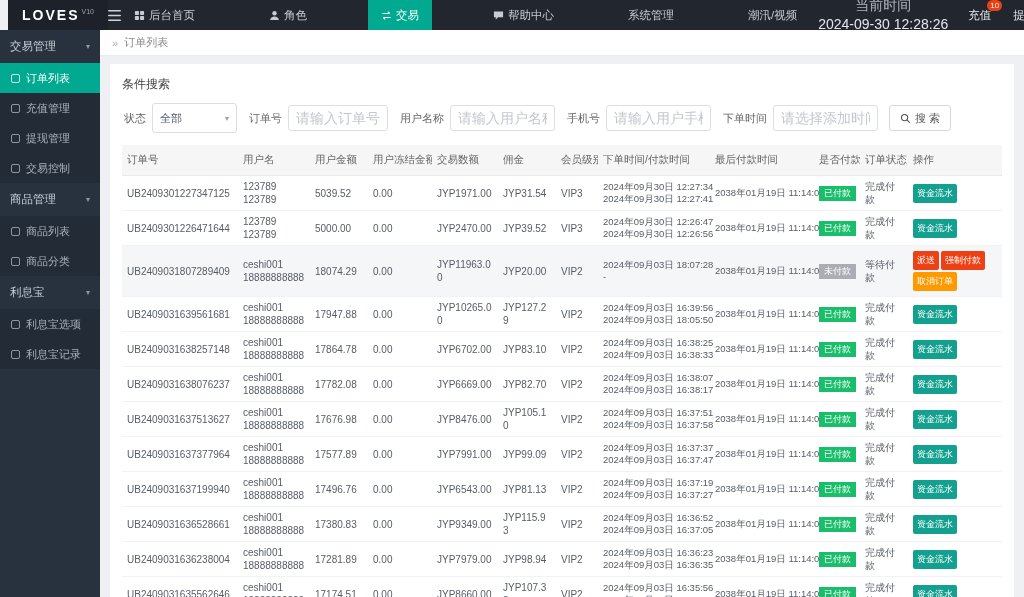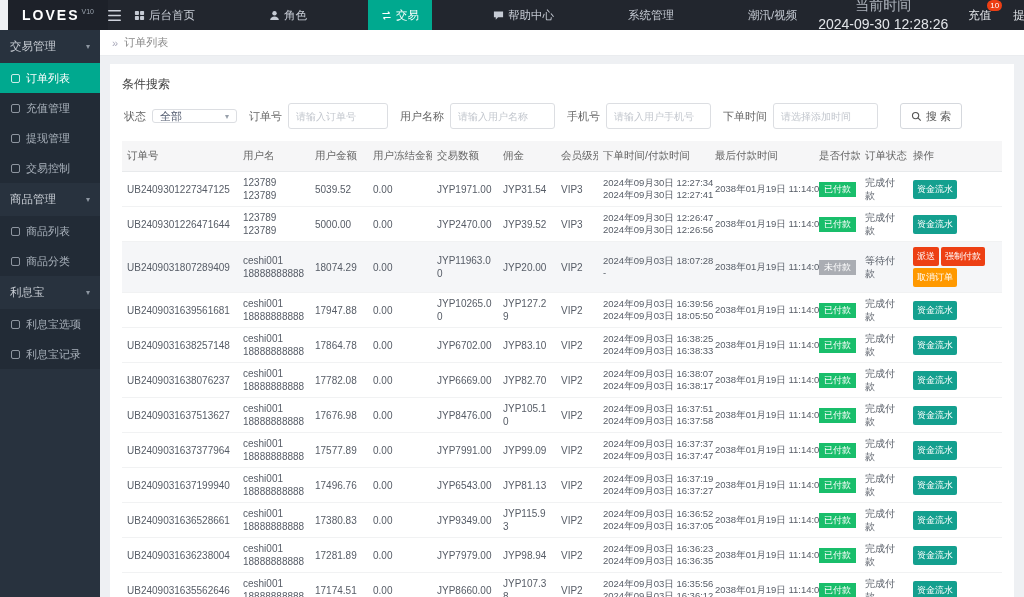--- a/index.html
+++ b/index.html
@@ -33,26 +33,26 @@
 
   
   .main{position:absolute;left:100px;top:30px;width:924px;height:567px;overflow:hidden;}
   .breadcrumb{height:26px;background:#fff;border-bottom:1px solid #eaecef;display:flex;align-items:center;gap:6px;padding:0 12px;font-size:11px;color:#888;}
   .bc-arrow{color:#aab;}
   .card{margin:8px 10px 0;background:#fff;padding:10px 12px;min-height:545px;}
   .search-title{font-size:12px;color:#444;margin:2px 0 10px;}
   .form-row{display:flex;align-items:center;gap:6px;}
   .f-label{font-size:11px;color:#666;white-space:nowrap;margin-left:6px;}
   .f-label.first{margin-left:2px;}
-  .select-box{width:85px;height:14px;border:1px solid #dcdee2;border-radius:3px;display:flex;align-items:center;justify-content:space-between;padding:0 7px;font-size:11px;color:#515a6e;background:#fff;cursor:pointer;}
+  .select-box{width:85px;height:30px;border:1px solid #dcdee2;border-radius:3px;display:flex;align-items:center;justify-content:space-between;padding:0 7px;font-size:11px;color:#515a6e;background:#fff;cursor:pointer;}
   .select-box .caret{font-size:8px;color:#98a0ab;}
-  .f-input{height:26px;border:1px solid #dcdee2;border-radius:3px;padding:0 7px;font-size:10px;color:#515a6e;outline:none;font-family:inherit;}
+  .f-input{height:26px;border:1px solid #dcdee2;border-radius:3px;padding:0 7px;font-size:14px;color:#515a6e;outline:none;font-family:inherit;}
   .f-input::placeholder{color:#c3c7ce;}
   .w100{width:100px}.w105{width:105px}
-  .search-btn{height:26px;border:1px solid #d5d8dd;background:#fff;border-radius:3px;display:flex;align-items:center;gap:4px;padding:0 10px;font-size:11px;color:#555;cursor:pointer;margin-left:16px;font-family:inherit;white-space:nowrap;}
+  .search-btn{height:26px;border:1px solid #d5d8dd;background:#fff;border-radius:3px;display:flex;align-items:center;gap:4px;padding:0 10px;font-size:11px;color:#555;cursor:pointer;margin-left:5px;font-family:inherit;white-space:nowrap;}
 
   
   .orders{width:100%;border-collapse:collapse;table-layout:fixed;margin-top:12px;}
   .orders th{background:#f6f6f7;border-bottom:1px solid #e8eaec;font-size:10.5px;font-weight:normal;color:#666;text-align:left;padding:8px 5px;white-space:nowrap;overflow:hidden;}
   .orders td{border-bottom:1px solid #f1f2f3;font-size:10px;color:#565c66;padding:4px 5px;line-height:1.3;word-break:break-all;vertical-align:middle;}
   .orders td.c-time{white-space:nowrap;font-size:9.5px;}
   .orders tr.pending td{background:#f5f6f8;}
   .tag{display:inline-block;font-size:9px;line-height:1;color:#fff;padding:3px 5px;border-radius:0;white-space:nowrap;}
   .tag.paid{background:#19be6b;}
   .tag.unpaid{background:#aaadb3;}

